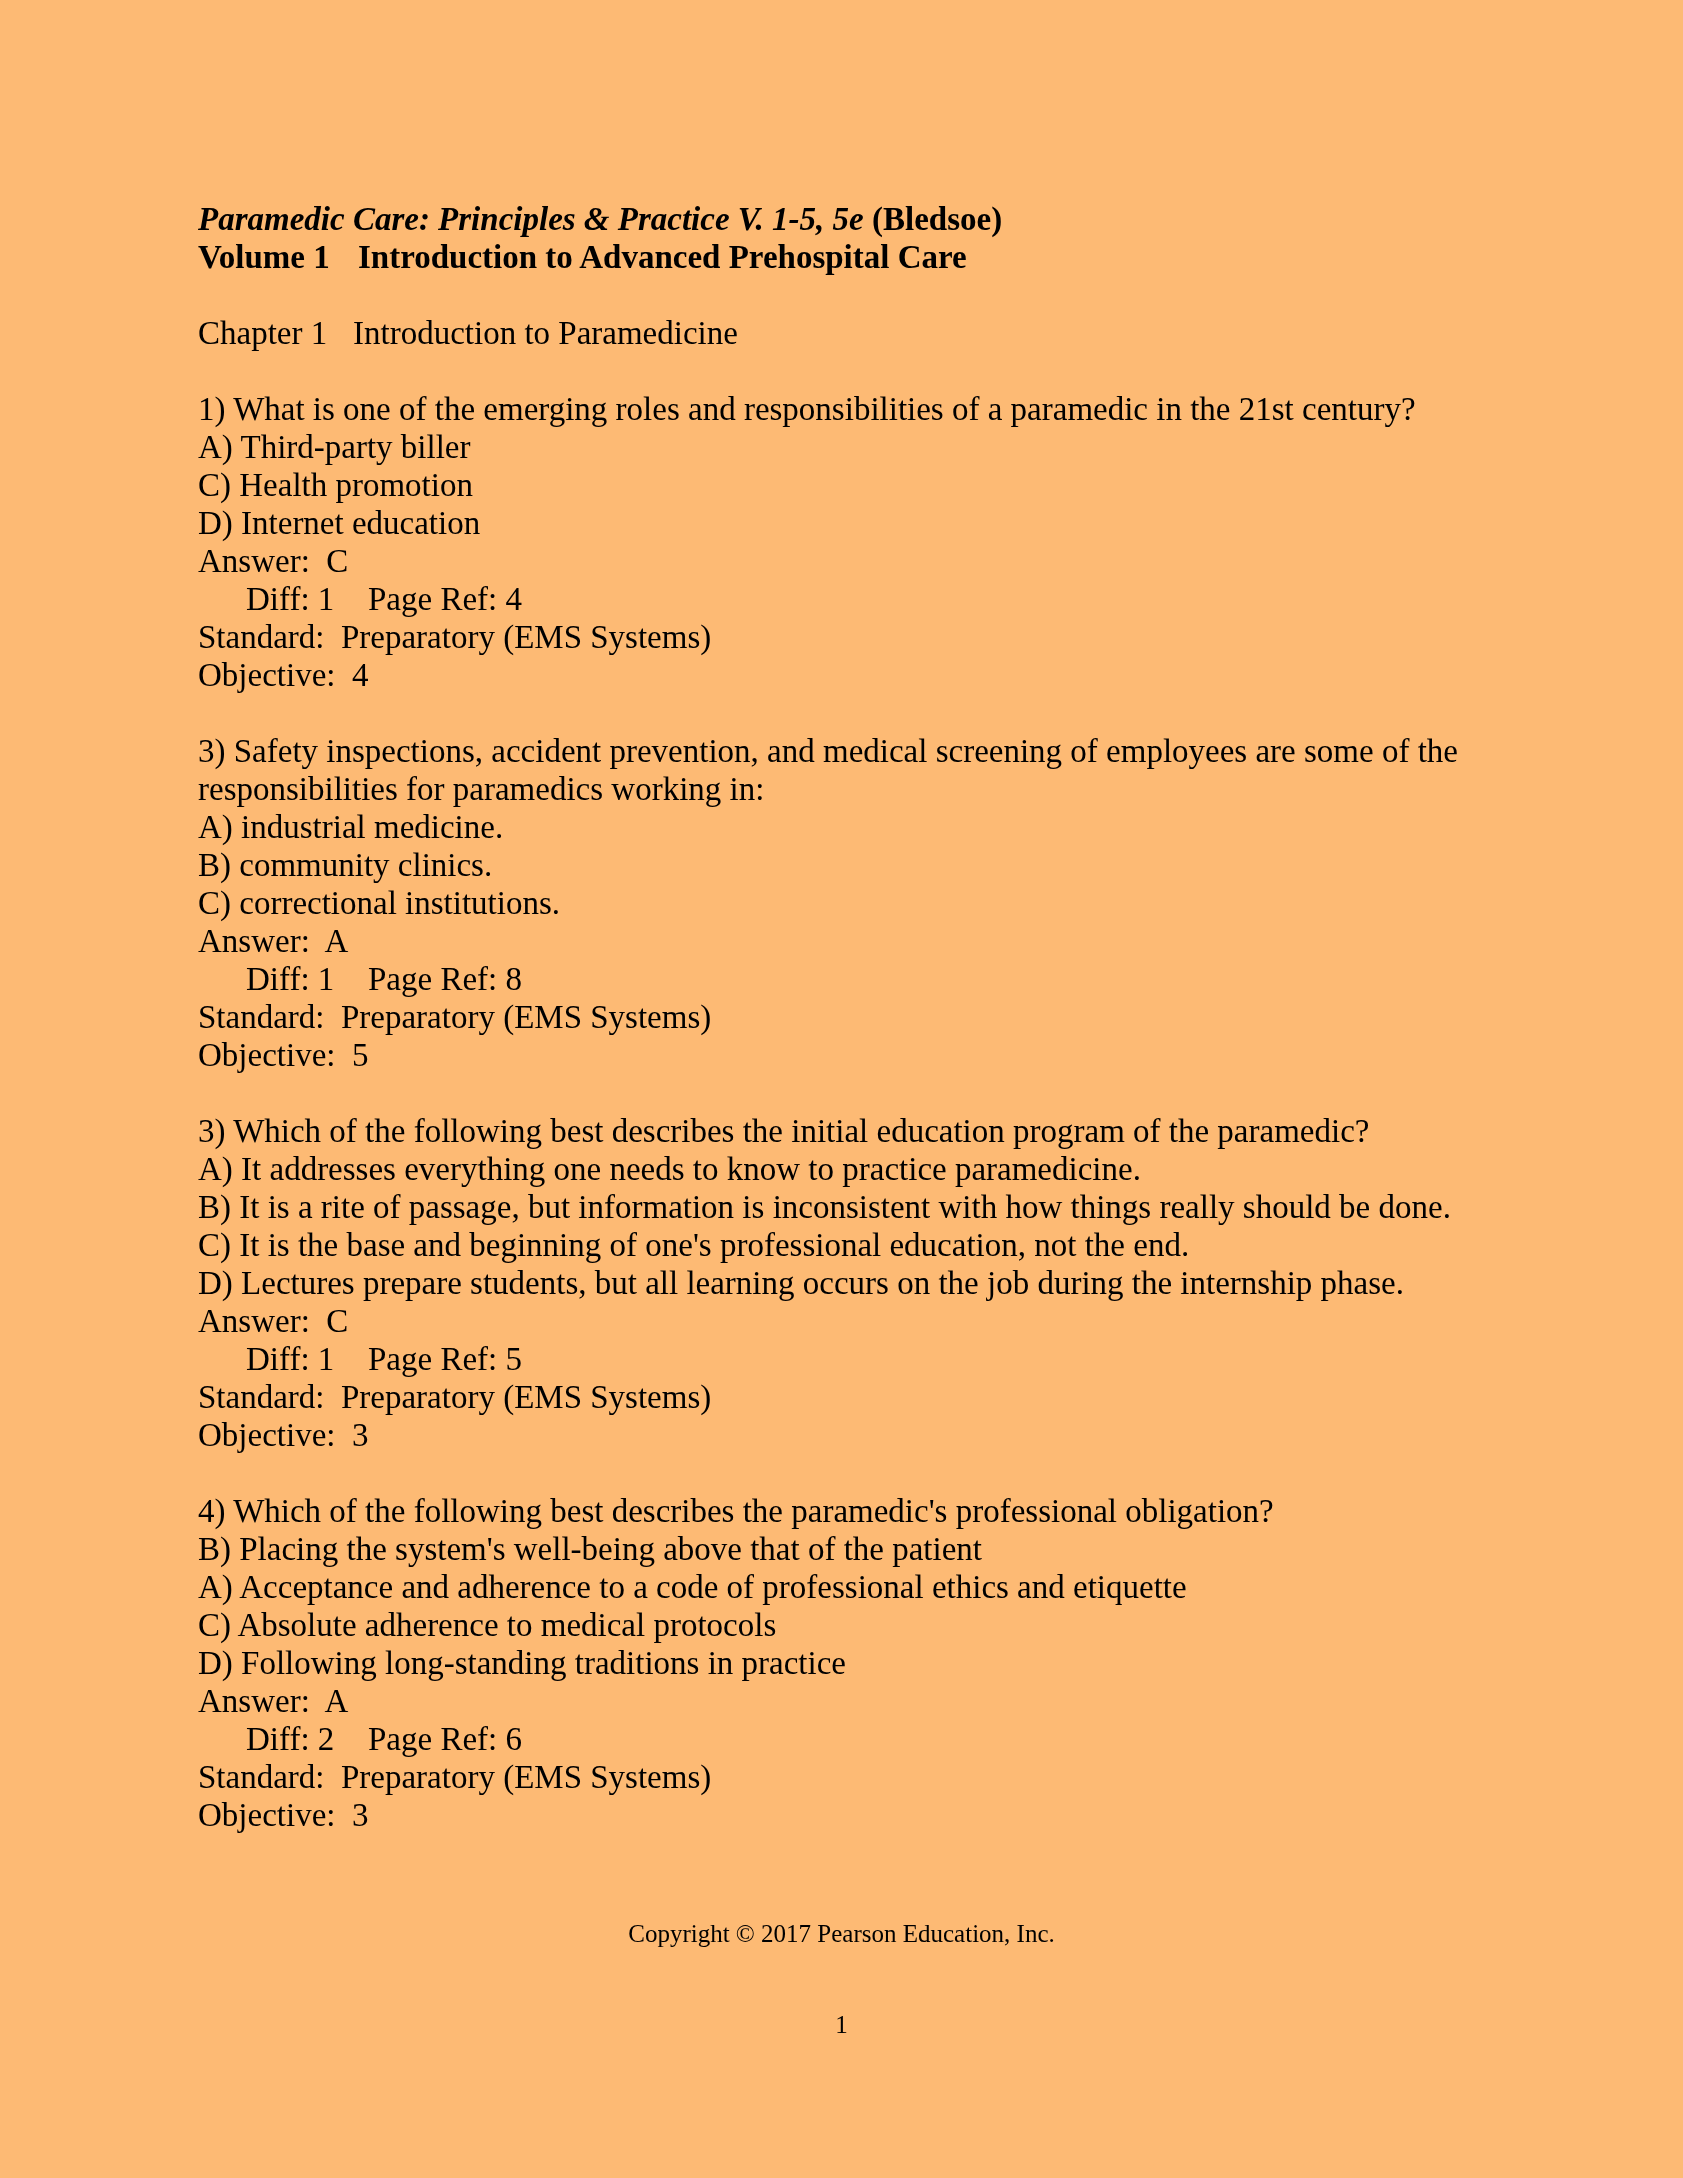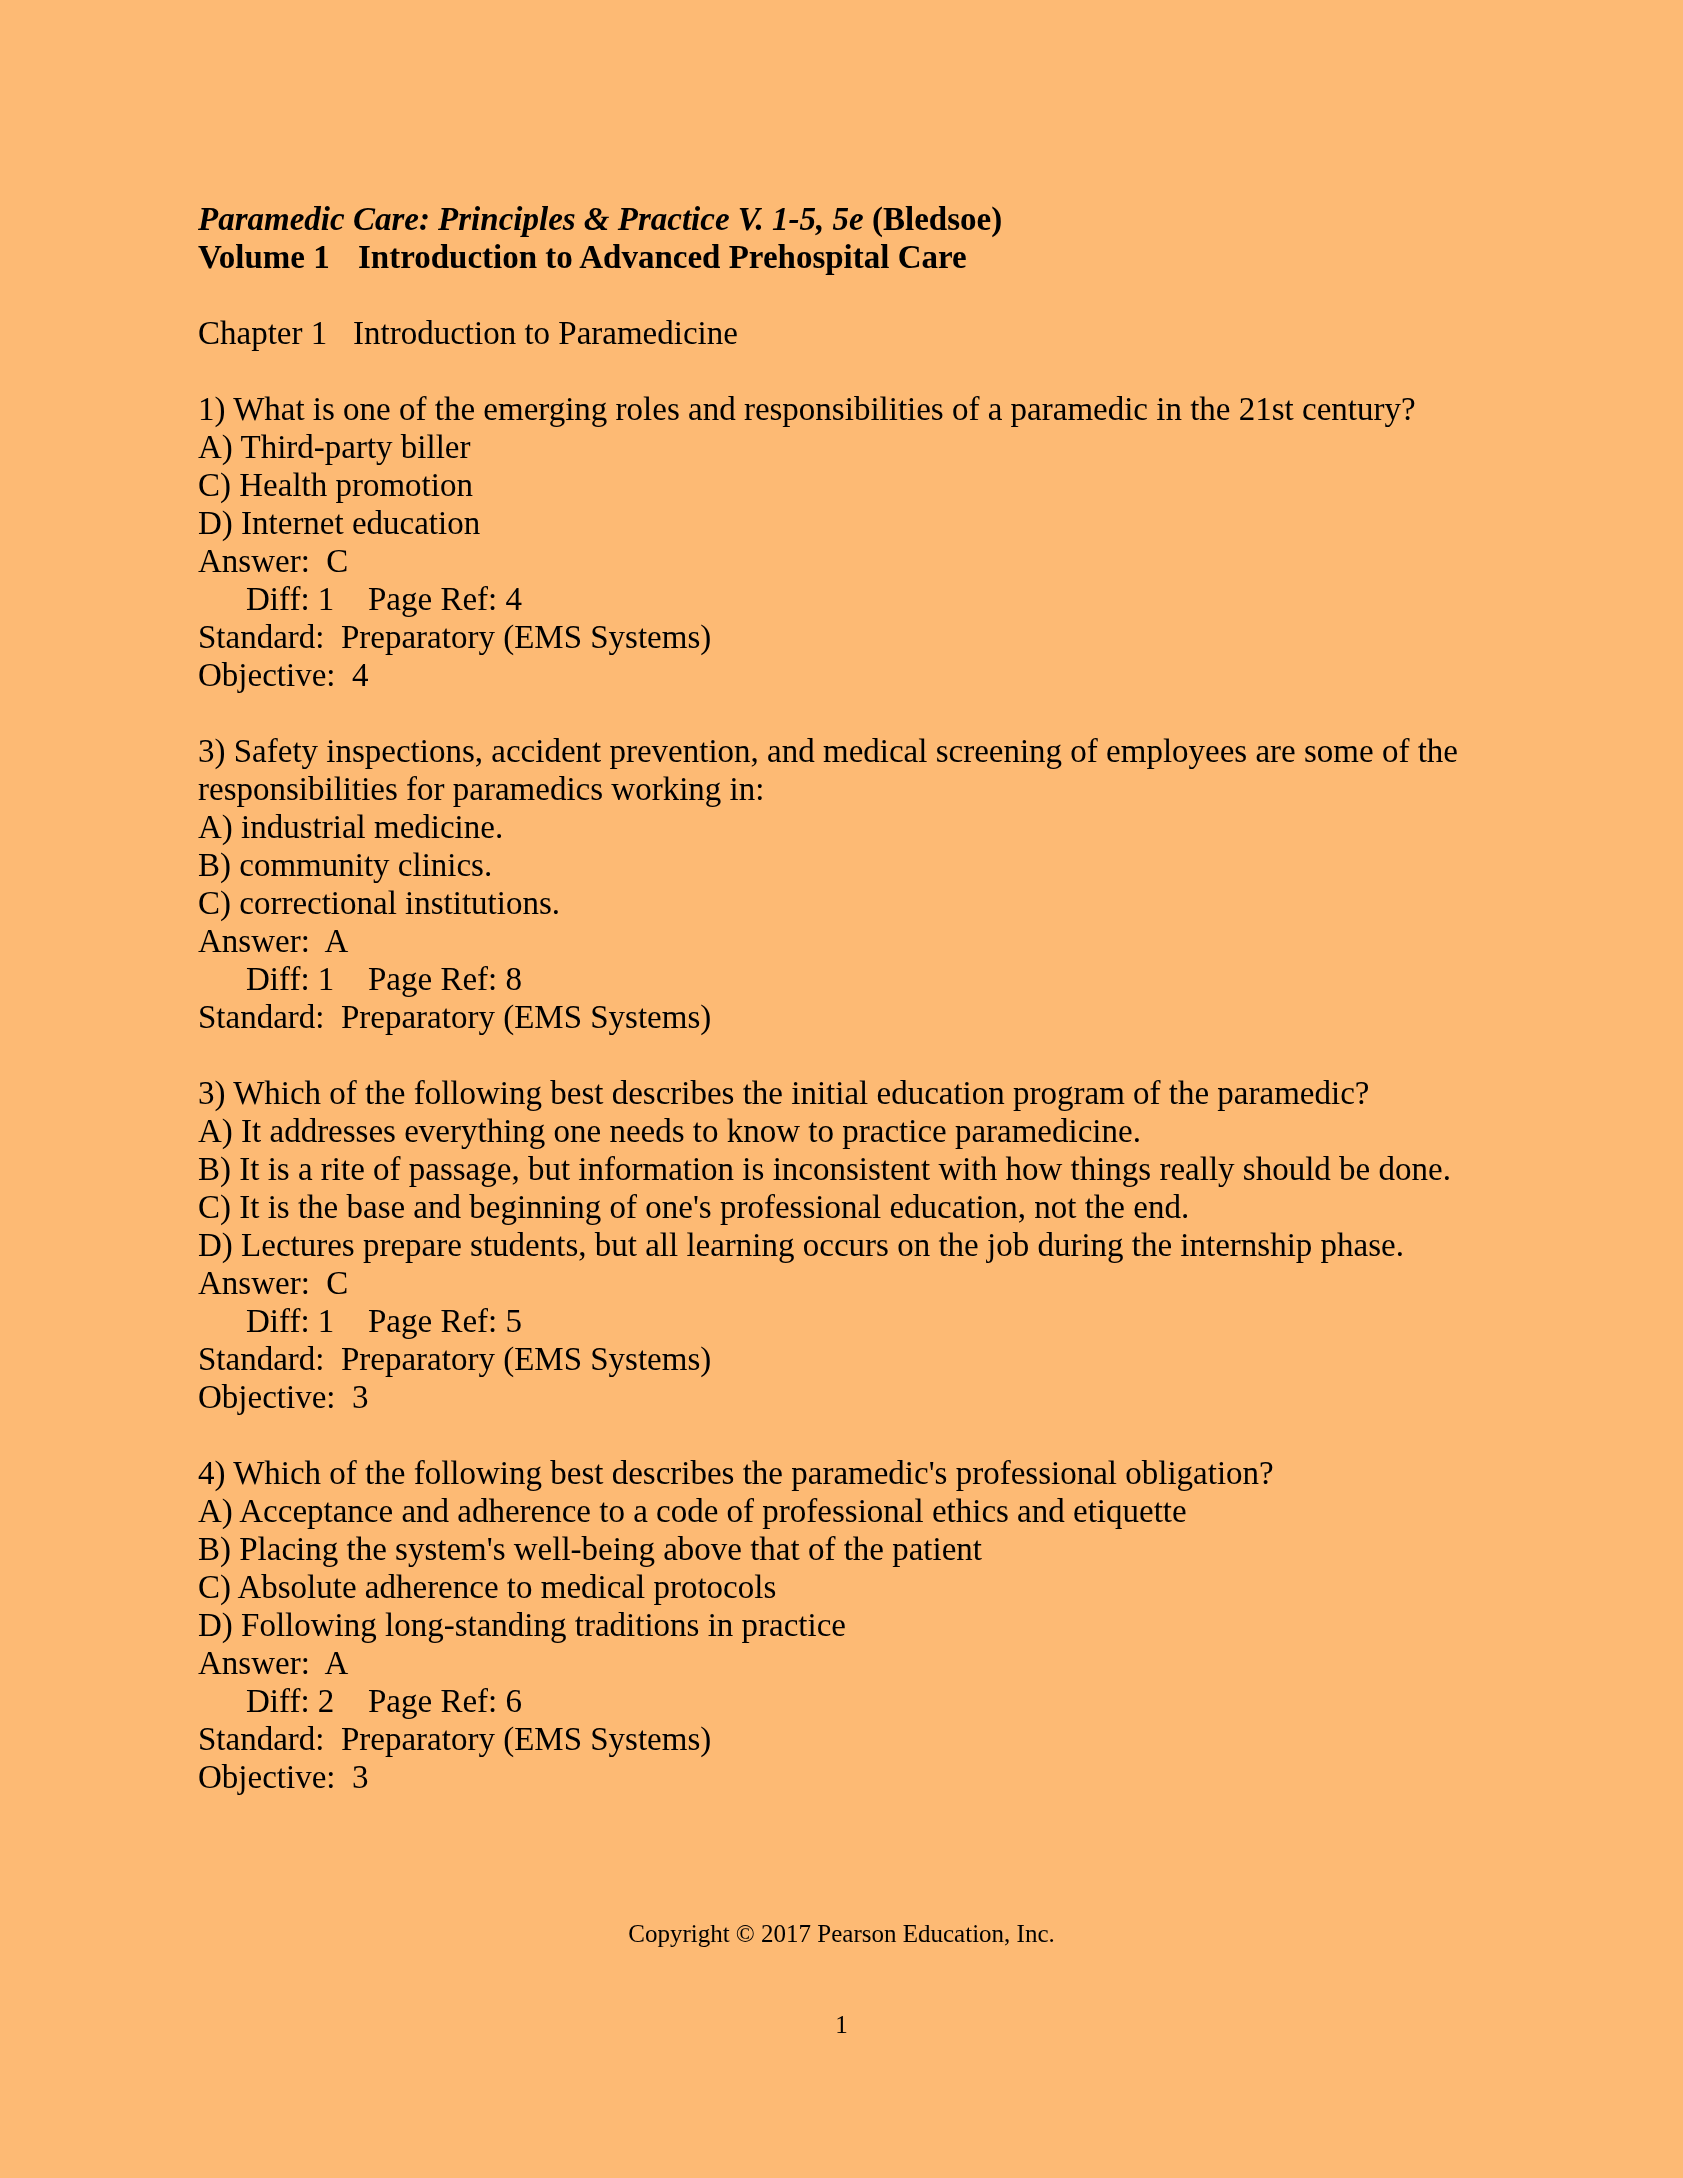--- a/index.html
+++ b/index.html
@@ -54,40 +54,41 @@
 
     <div>
       <div class="line">3) Safety inspections, accident prevention, and medical screening of employees are some of the</div>
       <div class="line">responsibilities for paramedics working in:</div>
       <div class="line">A) industrial medicine.</div>
       <div class="line">B) community clinics.</div>
       <div class="line">C) correctional institutions.</div>
       <div class="line">Answer:  A</div>
       <div class="line"><span class="tab-label diff-label">Diff: 1</span><span>Page Ref: 8</span></div>
       <div class="line">Standard:  Preparatory (EMS Systems)</div>
+      <div class="line">Objective:  5</div>
     </div>
     <div class="blank"></div>
 
     <div>
       <div class="line">3) Which of the following best describes the initial education program of the paramedic?</div>
       <div class="line">A) It addresses everything one needs to know to practice paramedicine.</div>
       <div class="line">B) It is a rite of passage, but information is inconsistent with how things really should be done.</div>
       <div class="line">C) It is the base and beginning of one's professional education, not the end.</div>
       <div class="line">D) Lectures prepare students, but all learning occurs on the job during the internship phase.</div>
       <div class="line">Answer:  C</div>
       <div class="line"><span class="tab-label diff-label">Diff: 1</span><span>Page Ref: 5</span></div>
       <div class="line">Standard:  Preparatory (EMS Systems)</div>
       <div class="line">Objective:  3</div>
     </div>
     <div class="blank"></div>
 
     <div>
       <div class="line">4) Which of the following best describes the paramedic's professional obligation?</div>
+      <div class="line">B) Placing the system's well-being above that of the patient</div>
       <div class="line">A) Acceptance and adherence to a code of professional ethics and etiquette</div>
-      <div class="line">B) Placing the system's well-being above that of the patient</div>
       <div class="line">C) Absolute adherence to medical protocols</div>
       <div class="line">D) Following long-standing traditions in practice</div>
       <div class="line">Answer:  A</div>
       <div class="line"><span class="tab-label diff-label">Diff: 2</span><span>Page Ref: 6</span></div>
       <div class="line">Standard:  Preparatory (EMS Systems)</div>
       <div class="line">Objective:  3</div>
     </div>
   </div>
 
   <div class="footer page-number">1</div>

